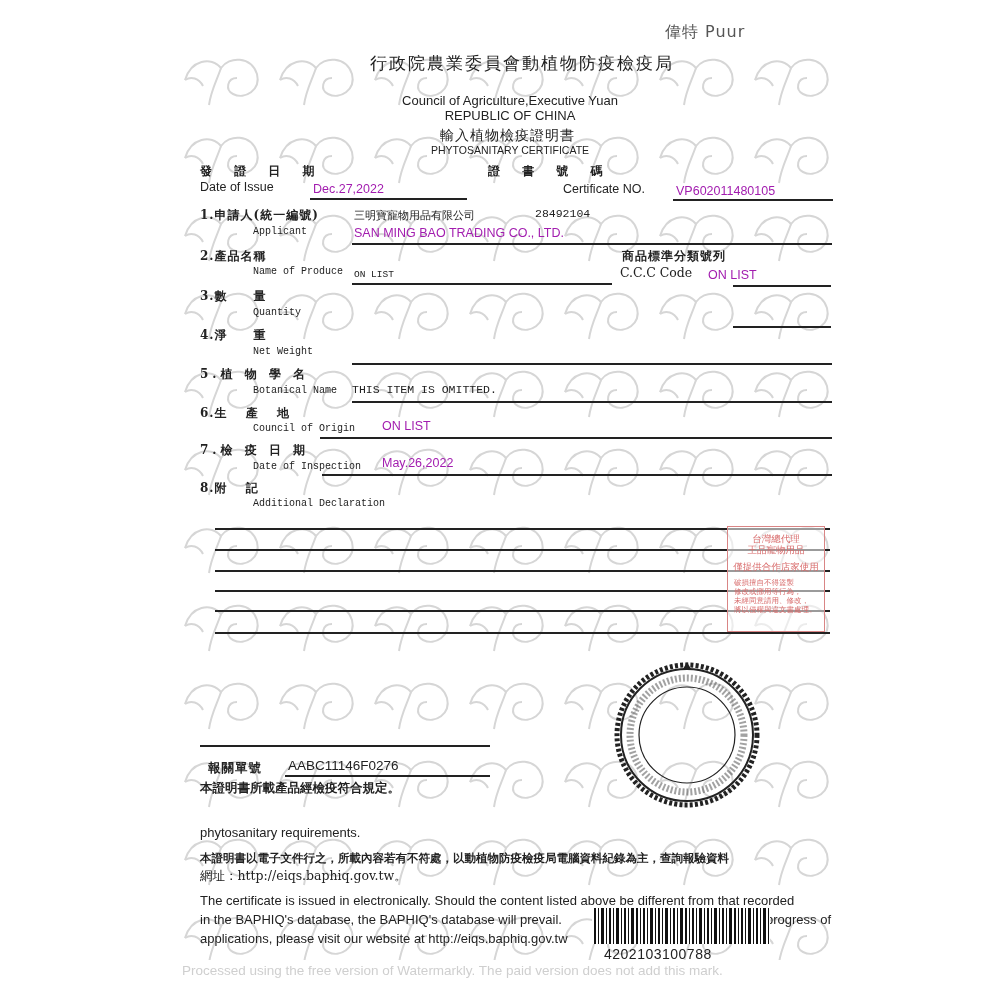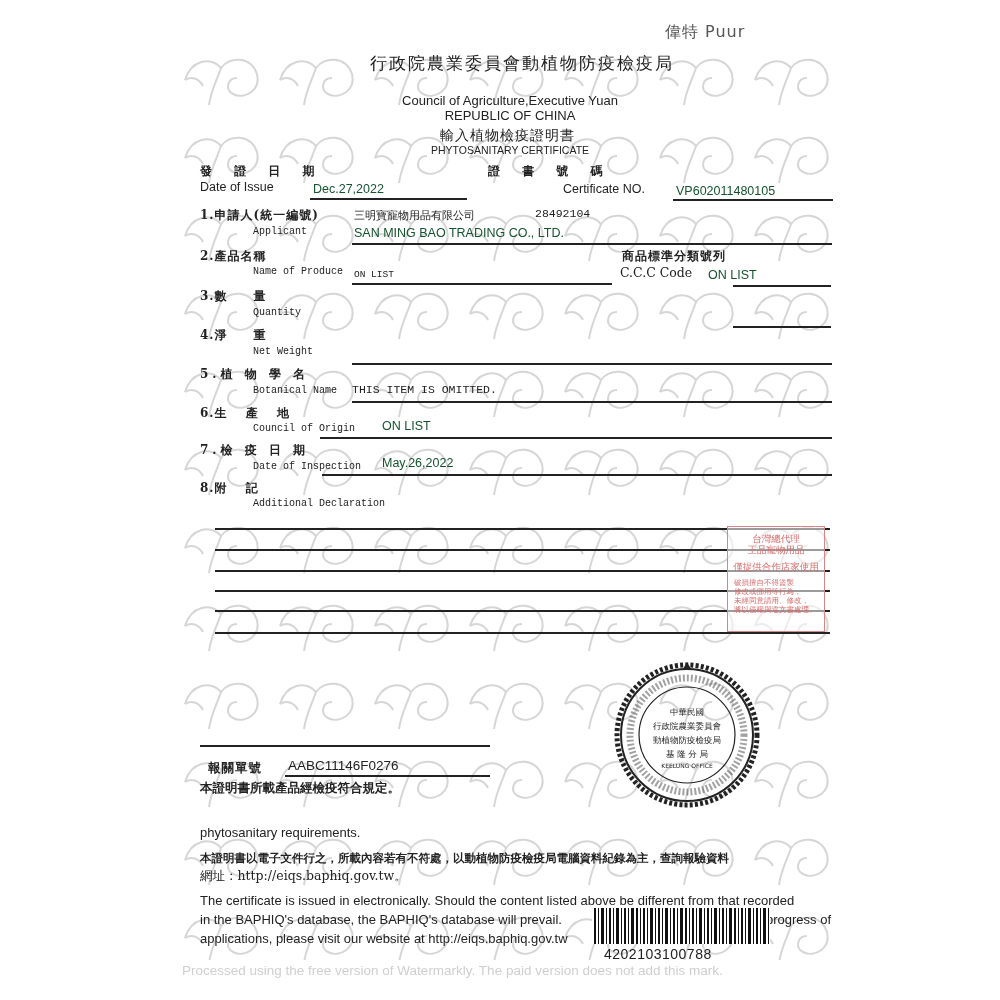--- a/index.html
+++ b/index.html
@@ -10,21 +10,21 @@
   .abs { position:absolute; white-space:nowrap; }
   .mono { font-family:"Liberation Mono", "DejaVu Sans Mono", monospace; }
   .serif { font-family:"DejaVu Serif", "Liberation Serif", serif; }
   .sans { font-family:"Liberation Sans", sans-serif; }
   .line { position:absolute; height:1.5px; background:#222; }
   .handnote { font-family:"DejaVu Sans", sans-serif; color:#555; font-size:16px; letter-spacing:1px; }
   .hdr-zh { font-size:17px; letter-spacing:2px; color:#222; }
   .hdr-en { font-size:13px; color:#222; text-align:center; }
   .lbl-zh { font-size:12px; font-weight:bold; letter-spacing:1px; color:#222; }
   .lbl-en { font-size:10px; color:#222;padding-left:35px; }
-  .val { font-size:12.5px; color:#14532d; }
+  .val { font-size:12.5px; color:#a21caf; }
   .stampbox { position:absolute; left:727px; top:526px; width:96px; height:104px; border:1.5px solid #d98585; background:rgba(255,255,255,0.55); }
   .stampbox div { color:#d86a6a; text-align:center; font-size:9px; line-height:11px; font-family:"DejaVu Sans", sans-serif; }
   .barcode { position:absolute; left:592px; top:908px; width:178px; height:36px; background:#fff; }
   .footer-wm { font-size:13.5px; color:#cfcfcf; }
 </style>
 </head>
 <body>
 
 <div class="page">
 
@@ -124,27 +124,20 @@
   <div class="abs" style="left:612px;top:660px;width:150px;height:150px;">
     <svg width="150" height="150" viewBox="0 0 150 150">
       <g fill="#222">
         <polygon points="75,2 79,9 71,9"></polygon>
       </g>
       <circle cx="75" cy="75" r="70" fill="none" stroke="#222" stroke-width="5" stroke-dasharray="3 2.2"></circle>
       <circle cx="75" cy="75" r="66" fill="none" stroke="#222" stroke-width="2"></circle>
       <circle cx="75" cy="75" r="48" fill="none" stroke="#222" stroke-width="1.2"></circle>
       <circle cx="75" cy="75" r="57" fill="none" stroke="#555" stroke-width="7" stroke-dasharray="2 2" opacity="0.55"></circle>
     </svg>
-    <div class="abs" style="left:0;top:45px;width:150px;text-align:center;font-size:8.5px;line-height:14px;font-family:'DejaVu Sans',sans-serif;color:#222;">
-      <div>中華民國</div>
-      <div>行政院農業委員會</div>
-      <div>動植物防疫檢疫局</div>
-      <div>基 隆 分 局</div>
-      <div style="font-size:6px;line-height:9px;">KEELUNG OFFICE</div>
-    </div>
   </div>
 
   <div class="line" style="left:200px;top:745px;width:290px;"></div>
   <div class="abs lbl-zh serif" style="left:208px;top:760px;font-size:12.5px;letter-spacing:1px;">報關單號</div>
   <div class="abs sans" style="left:288px;top:758px;font-size:13.5px;">AABC11146F0276</div>
   <div class="line" style="left:285px;top:775px;width:205px;"></div>
 
   <div class="abs serif" style="left:200px;top:780px;font-size:12.5px;font-weight:bold;">本證明書所載產品經檢疫符合規定。</div>
   <div class="abs sans" style="left:200px;top:825px;font-size:13px;">phytosanitary requirements.</div>
 

